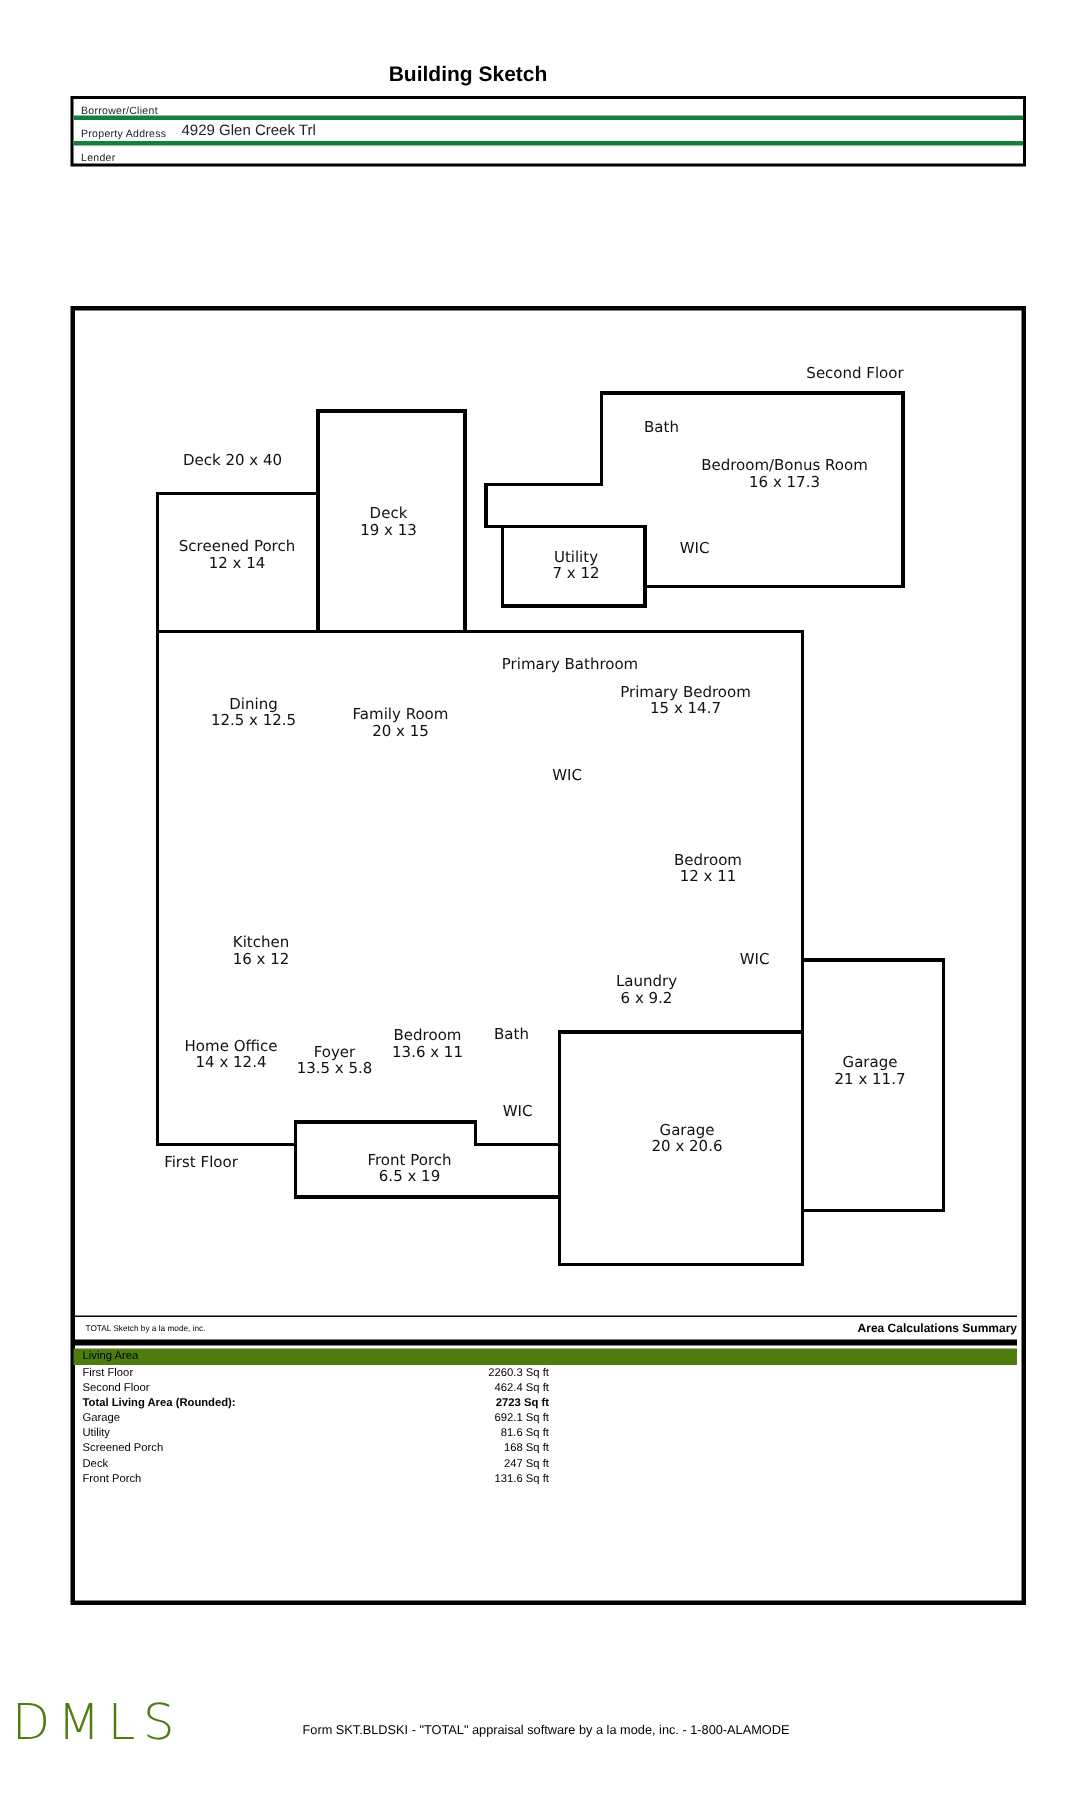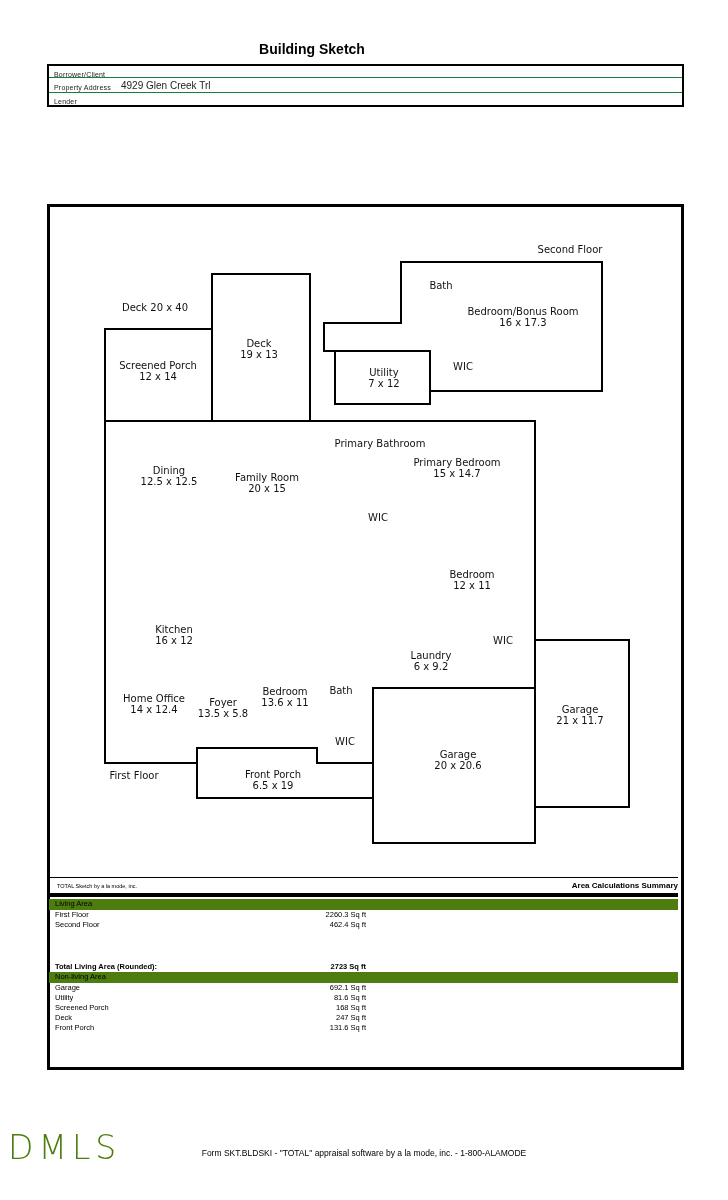--- a/index.html
+++ b/index.html
@@ -4,21 +4,21 @@
 <style>
   html,body{margin:0;padding:0;background:#ffffff;}
   body{width:728px;height:1200px;position:relative;font-family:"Liberation Sans",sans-serif;color:#000;}
 
   
   .page-title{position:absolute;left:0;top:41px;width:624px;text-align:center;
     font-size:14px;font-weight:bold;font-family:"Liberation Sans",sans-serif;}
 
   
   .hdr-table{position:absolute;left:47px;top:64px;width:633px;border:2px solid #000;background:#fff;}
-  .hdr-row{position:relative;border-bottom:1px solid #15803d;}
+  .hdr-row{position:relative;border-bottom:3px solid #15803d;}
   .hdr-row:last-child{border-bottom:none;}
   .hdr-label{font-size:7px;color:#222;padding-left:5px;letter-spacing:0.2px;}
   .hdr-value{font-size:10px;color:#222;position:absolute;top:1px;}
   .r1{height:11px;line-height:11px;}
   .r2{height:14px;line-height:14px;}
   .r3{height:14px;line-height:14px;}
   .r4{height:12px;line-height:12px;}
 
   
   .sketch-box{position:absolute;left:47px;top:204px;width:631px;height:860px;border:3px solid #000;background:#fff;}
@@ -34,21 +34,21 @@
   .sum-credit{position:absolute;left:57px;top:883px;font-size:5.5px;color:#000;font-family:"Liberation Sans",sans-serif;}
   .sum-title{position:absolute;left:47px;top:881px;width:631px;text-align:right;
     font-size:8px;font-weight:bold;font-family:"Liberation Sans",sans-serif;}
   .sum-hairline{position:absolute;left:49px;top:877px;width:629px;height:1px;background:#000;}
   .sum-bar{position:absolute;left:49px;top:893px;width:629px;height:3.5px;background:#000;}
   .sum-rows{position:absolute;left:49px;top:899px;width:629px;}
   .sum-band{height:10.5px;line-height:10.5px;background:#4d7c0f;font-size:7.5px;font-weight:normal;padding-left:6px;box-sizing:border-box;}
   .sum-row{position:relative;height:10.2px;line-height:10.2px;font-size:7.5px;}
   .sum-row .lab{position:absolute;left:6px;top:0;}
   .sum-row .val{position:absolute;left:0;top:0;width:317px;text-align:right;}
-  .sum-row.bold{font-weight:bold;margin-top:32px;}
+  .sum-row.bold{font-weight:bold;}
 
   
   .footer-logo{position:absolute;left:8px;top:1128px;font-family:"DejaVu Sans",sans-serif;
     font-weight:100;font-size:33px;letter-spacing:5px;color:#4d7c0f;}
   .footer-line{position:absolute;left:0;top:1148px;width:728px;text-align:center;
     font-size:8.5px;color:#000;font-family:"Liberation Sans",sans-serif;}
 </style>
 </head>
 <body>
 
@@ -199,21 +199,20 @@
     <span class="val">2260.3 Sq ft</span>
   </div>
   <div class="sum-row">
     <span class="lab">Second Floor</span>
     <span class="val">462.4 Sq ft</span>
   </div>
   <div class="sum-row bold">
     <span class="lab">Total Living Area (Rounded):</span>
     <span class="val">2723 Sq ft</span>
   </div>
-  <div class="sum-band">Non-living Area</div>
   <div class="sum-row">
     <span class="lab">Garage</span>
     <span class="val">692.1 Sq ft</span>
   </div>
   <div class="sum-row">
     <span class="lab">Utility</span>
     <span class="val">81.6 Sq ft</span>
   </div>
   <div class="sum-row">
     <span class="lab">Screened Porch</span>

